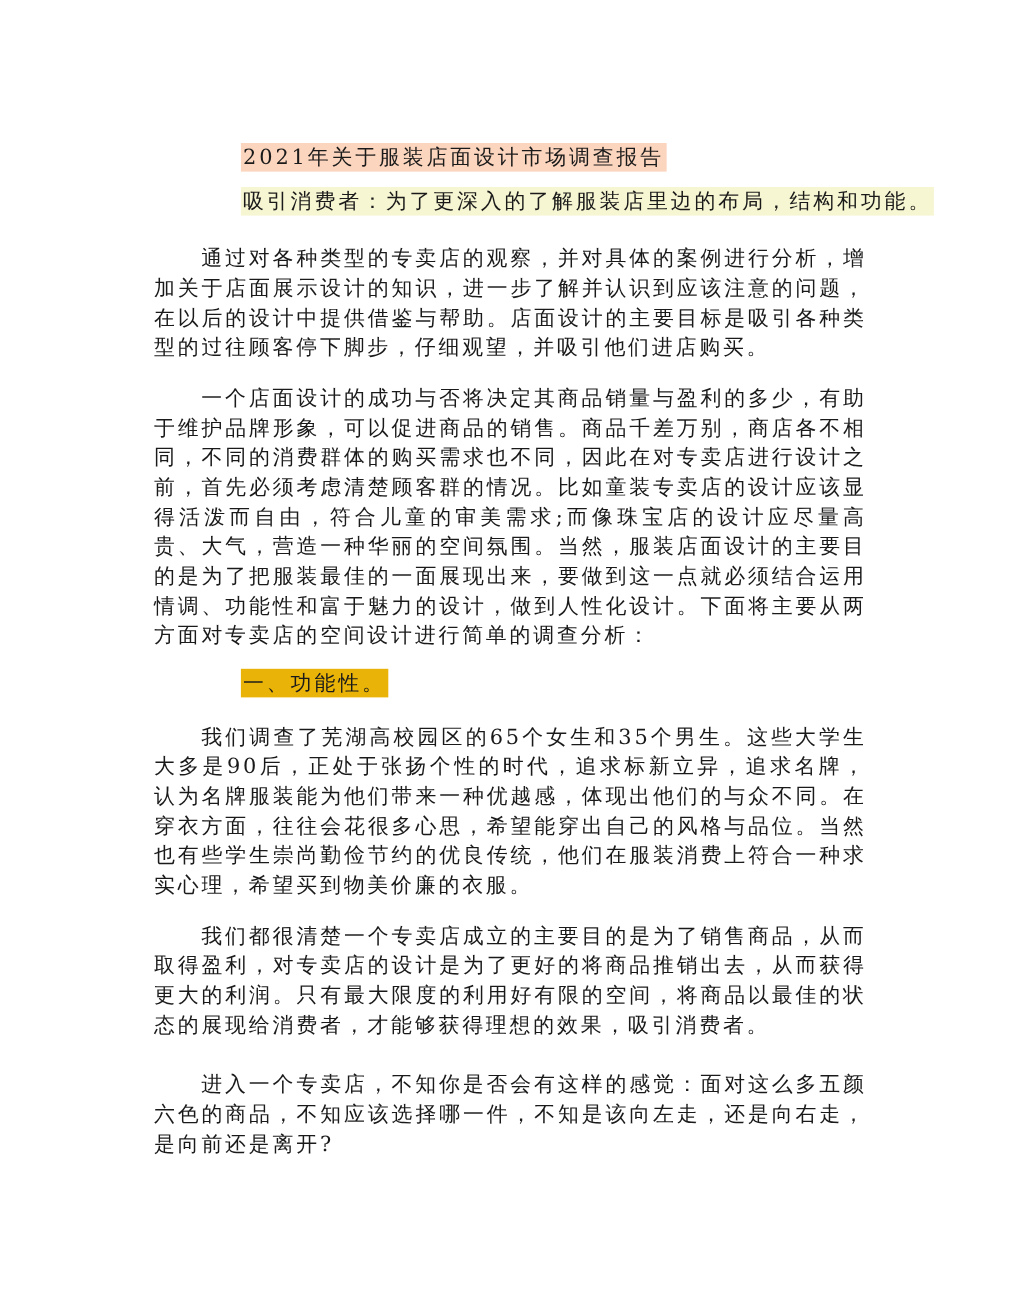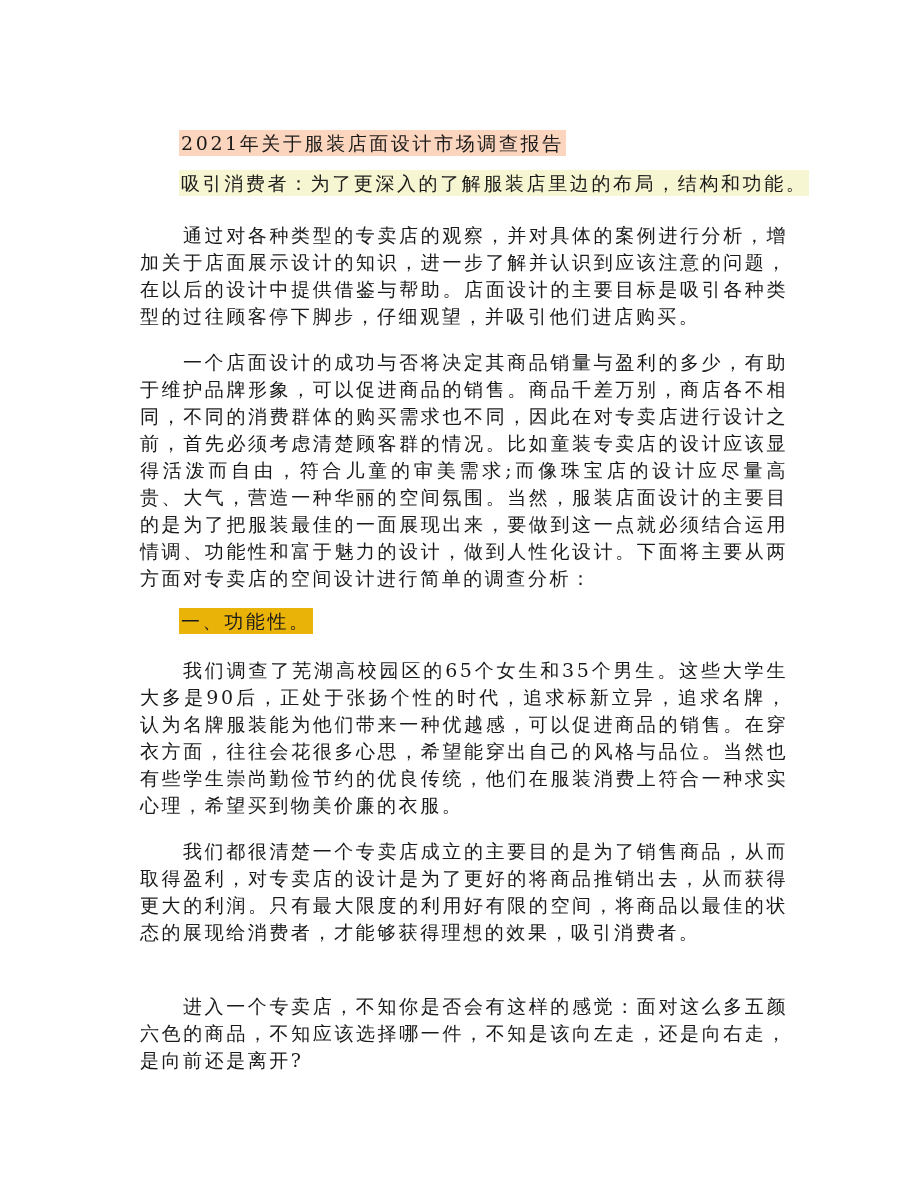--- a/index.html
+++ b/index.html
@@ -1,35 +1,35 @@
 <!DOCTYPE html>
 <html><head>
 <meta charset="utf-8">
 <style>
   html, body { margin: 0; padding: 0; background: #ffffff; }
   body { width: 920px; height: 1191px; position: relative; overflow: hidden;
          font-family: "DejaVu Serif", "Liberation Serif", serif; color: #1a1a1a; }
   .page { position: absolute; left: 137px; top: 0; width: 650px; }
-  .hl { position: absolute; font-size: 19px; line-height: 26px; letter-spacing: 2.6px; white-space: nowrap; padding: 0 2px; }
+  .hl { position: absolute; font-size: 19px; line-height: 26px; letter-spacing: 2.6px; white-space: nowrap; padding: 0 2px; margin-left: 40px; }
   .title { left: 42px; top: 130px; background: #fbd5bd; }
   .purpose { left: 42px; top: 170px; background: #f7f6d2; }
   .section { left: 42px; top: 608px; background: #eab308; }
   .para { position: absolute; left: 0; width: 648px; font-size: 19px; line-height: 27px;
           letter-spacing: 2.55px; text-indent: 43px; text-align: justify; word-break: break-all; margin: 3px; }
   .p1 { top: 219px; }
   .p2 { top: 346px; }
   .p3 { top: 654px; }
   .p4 { top: 835px; }
-  .p5 { top: 990px; }
+  .p5 { top: 970px; }
 </style>
 </head>
 <body>
 
 <div class="page">
   <div class="hl title">2021年关于服装店面设计市场调查报告</div>
   <div class="hl purpose">吸引消费者：为了更深入的了解服装店里边的布局，结构和功能。</div>
   <p class="para p1">通过对各种类型的专卖店的观察，并对具体的案例进行分析，增加关于店面展示设计的知识，进一步了解并认识到应该注意的问题，在以后的设计中提供借鉴与帮助。店面设计的主要目标是吸引各种类型的过往顾客停下脚步，仔细观望，并吸引他们进店购买。</p>
   <p class="para p2">一个店面设计的成功与否将决定其商品销量与盈利的多少，有助于维护品牌形象，可以促进商品的销售。商品千差万别，商店各不相同，不同的消费群体的购买需求也不同，因此在对专卖店进行设计之前，首先必须考虑清楚顾客群的情况。比如童装专卖店的设计应该显得活泼而自由，符合儿童的审美需求;而像珠宝店的设计应尽量高贵、大气，营造一种华丽的空间氛围。当然，服装店面设计的主要目的是为了把服装最佳的一面展现出来，要做到这一点就必须结合运用情调、功能性和富于魅力的设计，做到人性化设计。下面将主要从两方面对专卖店的空间设计进行简单的调查分析：</p>
   <div class="hl section">一、功能性。</div>
-  <p class="para p3">我们调查了芜湖高校园区的65个女生和35个男生。这些大学生大多是90后，正处于张扬个性的时代，追求标新立异，追求名牌，认为名牌服装能为他们带来一种优越感，可以促进商品的销售。在穿衣方面，往往会花很多心思，希望能穿出自己的风格与品位。当然也有些学生崇尚勤俭节约的优良传统，他们在服装消费上符合一种求实心理，希望买到物美价廉的衣服。</p>
+  <p class="para p3">我们调查了芜湖高校园区的65个女生和35个男生。这些大学生大多是90后，正处于张扬个性的时代，追求标新立异，追求名牌，认为名牌服装能为他们带来一种优越感，体现出他们的与众不同。在穿衣方面，往往会花很多心思，希望能穿出自己的风格与品位。当然也有些学生崇尚勤俭节约的优良传统，他们在服装消费上符合一种求实心理，希望买到物美价廉的衣服。</p>
   <p class="para p4">我们都很清楚一个专卖店成立的主要目的是为了销售商品，从而取得盈利，对专卖店的设计是为了更好的将商品推销出去，从而获得更大的利润。只有最大限度的利用好有限的空间，将商品以最佳的状态的展现给消费者，才能够获得理想的效果，吸引消费者。</p>
   <p class="para p5">进入一个专卖店，不知你是否会有这样的感觉：面对这么多五颜六色的商品，不知应该选择哪一件，不知是该向左走，还是向右走，是向前还是离开?</p>
 </div>
 
 </body></html>

